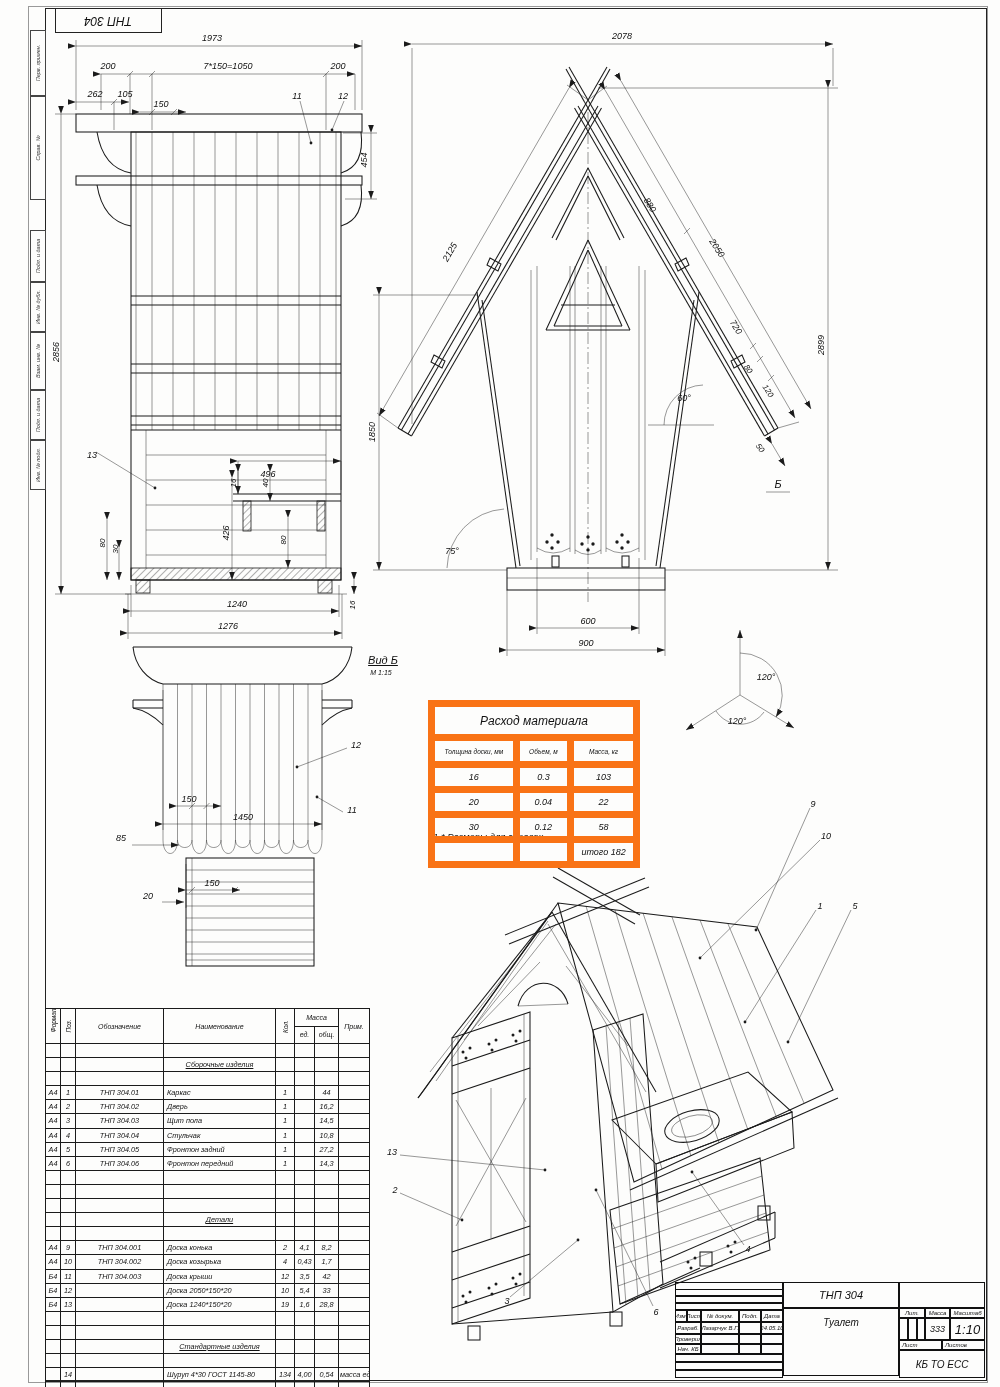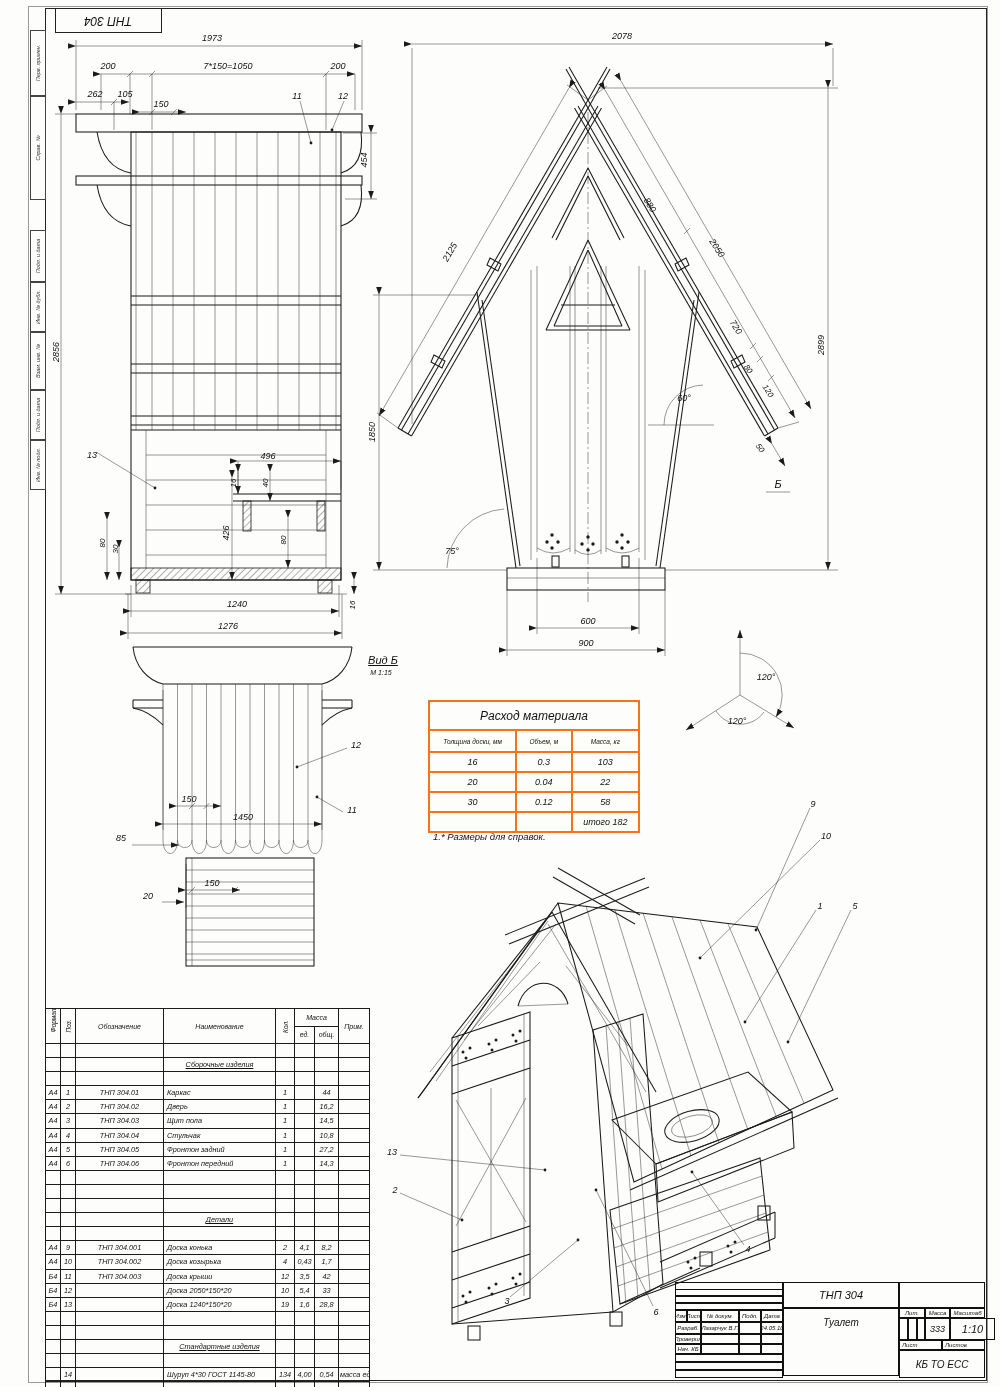--- a/index.html
+++ b/index.html
@@ -26,21 +26,21 @@
   .stamp-top{position:absolute;left:55px;top:8px;width:105px;height:23px;border:1.3px solid #222;
     display:flex;align-items:center;justify-content:center;font:italic 12px "Liberation Sans",sans-serif;
     transform:none;}
   .stamp-top span{transform:rotate(180deg);display:block;}
   .ml{position:absolute;left:30px;width:16px;border:.9px solid #444;box-sizing:border-box;overflow:hidden;}
   .ml span{position:absolute;left:50%;top:50%;transform:translate(-50%,-50%) rotate(-90deg);
     font:italic 5.5px "Liberation Sans",sans-serif;white-space:nowrap;color:#333;}
   
   table{border-collapse:collapse;}
   .mat{position:absolute;left:428px;top:700px;width:212px;font:italic 8.5px "Liberation Sans",sans-serif;}
-  .mat td,.mat th{border:2px solid #f97316;text-align:center;padding:0;}
+  .mat td,.mat th{border:7px solid #f97316;text-align:center;padding:0;}
   .mat .title{height:27px;font-size:12px;font-weight:normal;}
   .mat thead .h{height:20px;font-size:6.5px;font-weight:normal;}
   .mat tbody td{height:18px;font-size:9px;}
   
   .spec{position:absolute;left:45px;top:1008px;width:324px;font:italic 7.5px "Liberation Sans",sans-serif;
         table-layout:fixed;}
   .spec td,.spec th{border:.9px solid #1b1b1b;padding:0 1px;text-align:center;overflow:hidden;
         white-space:nowrap;font-weight:normal;}
   .spec thead th{font-size:7px;}
   .spec .rot{height:34px;}
@@ -504,21 +504,21 @@
   <span class="lbl" style="left:228px;top:66px">7*150=1050</span>
   <span class="lbl" style="left:338px;top:66px">200</span>
   <span class="lbl" style="left:95px;top:94px">262</span>
   <span class="lbl" style="left:125px;top:94px">105</span>
   <span class="lbl" style="left:161px;top:104px">150</span>
   <span class="lbl" style="left:297px;top:96px">11</span>
   <span class="lbl" style="left:343px;top:96px">12</span>
   <span class="lbl r90" style="left:364px;top:160px">454</span>
   <span class="lbl r90" style="left:56px;top:352px">2856</span>
   <span class="lbl" style="left:92px;top:455px">13</span>
-  <span class="lbl" style="left:268px;top:456px">496</span>
+  <span class="lbl" style="left:268px;top:474px">496</span>
   <span class="lbl r90 s8" style="left:233px;top:483px">16</span>
   <span class="lbl r90 s8" style="left:265px;top:483px">40</span>
   <span class="lbl r90" style="left:226px;top:533px">426</span>
   <span class="lbl r90 s8" style="left:283px;top:540px">80</span>
   <span class="lbl r90 s8" style="left:102px;top:543px">80</span>
   <span class="lbl r90 s8" style="left:115px;top:549px">30</span>
   <span class="lbl" style="left:237px;top:604px">1240</span>
   <span class="lbl" style="left:228px;top:626px">1276</span>
   <span class="lbl r90 s8" style="left:352px;top:605px">16</span>
 
@@ -919,18 +919,18 @@
     <div class="tb" style="left:783px;top:1308px;width:116px;height:68px;align-items:flex-start;justify-content:center;padding-top:8px;font-size:10px">Туалет</div>
 
     <div class="tb" style="left:899px;top:1282px;width:86px;height:26px"></div>
     <div class="tb" style="left:899px;top:1308px;width:26px;height:10px">Лит.</div>
     <div class="tb" style="left:925px;top:1308px;width:25px;height:10px">Масса</div>
     <div class="tb" style="left:950px;top:1308px;width:35px;height:10px">Масштаб</div>
     <div class="tb" style="left:899px;top:1318px;width:9px;height:22px"></div>
     <div class="tb" style="left:908px;top:1318px;width:9px;height:22px"></div>
     <div class="tb" style="left:917px;top:1318px;width:8px;height:22px"></div>
     <div class="tb" style="left:925px;top:1318px;width:25px;height:22px;font-size:9px">333</div>
-    <div class="tb" style="left:950px;top:1318px;width:45px;height:22px;font-size:11px">1:10</div>
+    <div class="tb" style="left:950px;top:1318px;width:35px;height:22px;font-size:13px">1:10</div>
     <div class="tb" style="left:899px;top:1340px;width:43px;height:10px;justify-content:flex-start;padding-left:2px">Лист</div>
     <div class="tb" style="left:942px;top:1340px;width:43px;height:10px;justify-content:flex-start;padding-left:2px">Листов</div>
     <div class="tb" style="left:899px;top:1350px;width:86px;height:28px;font-size:10px">КБ ТО ЕСС</div>
   </div>
 </div>
 
 </body></html>

